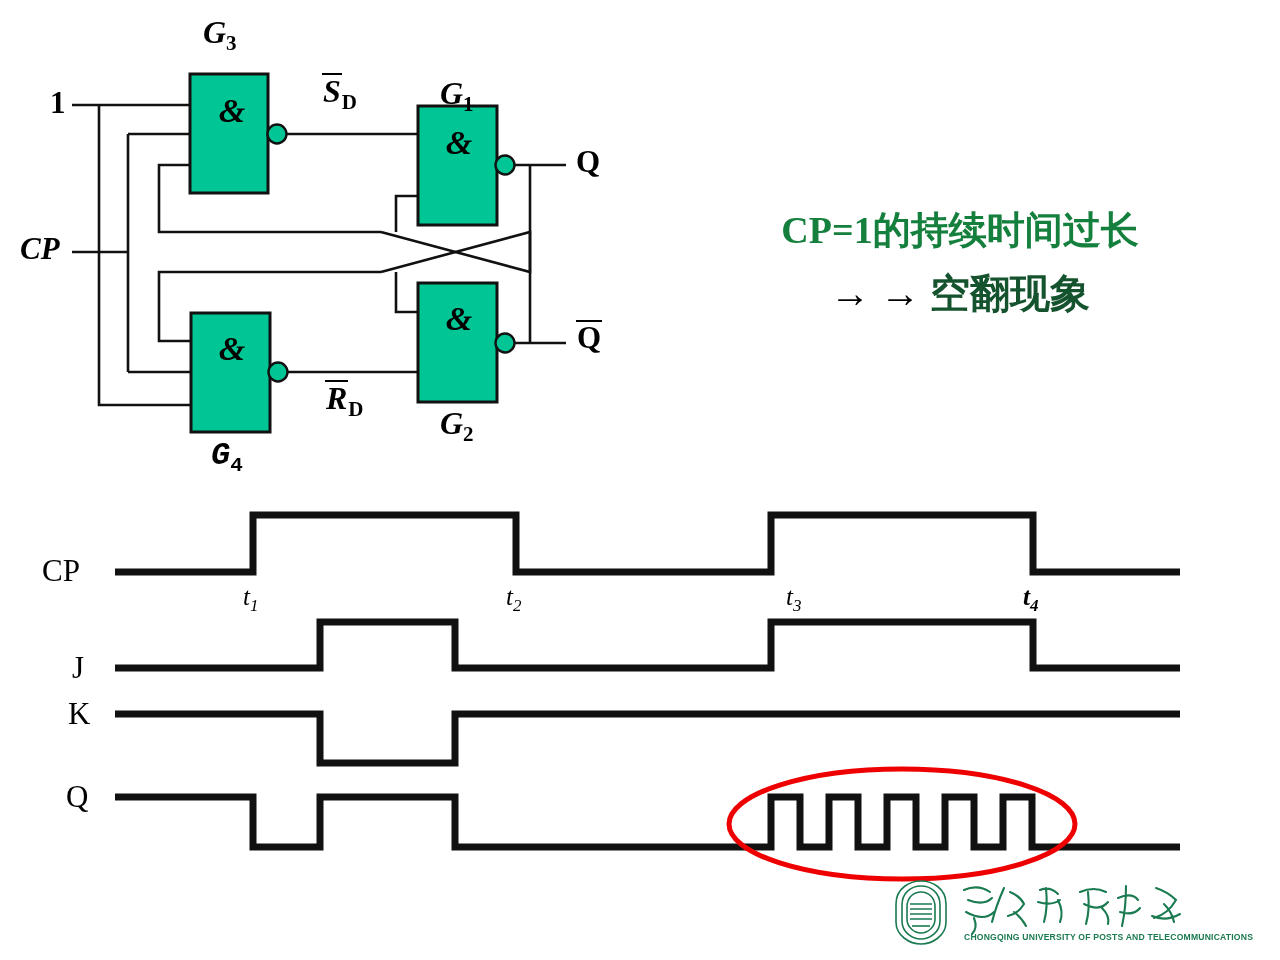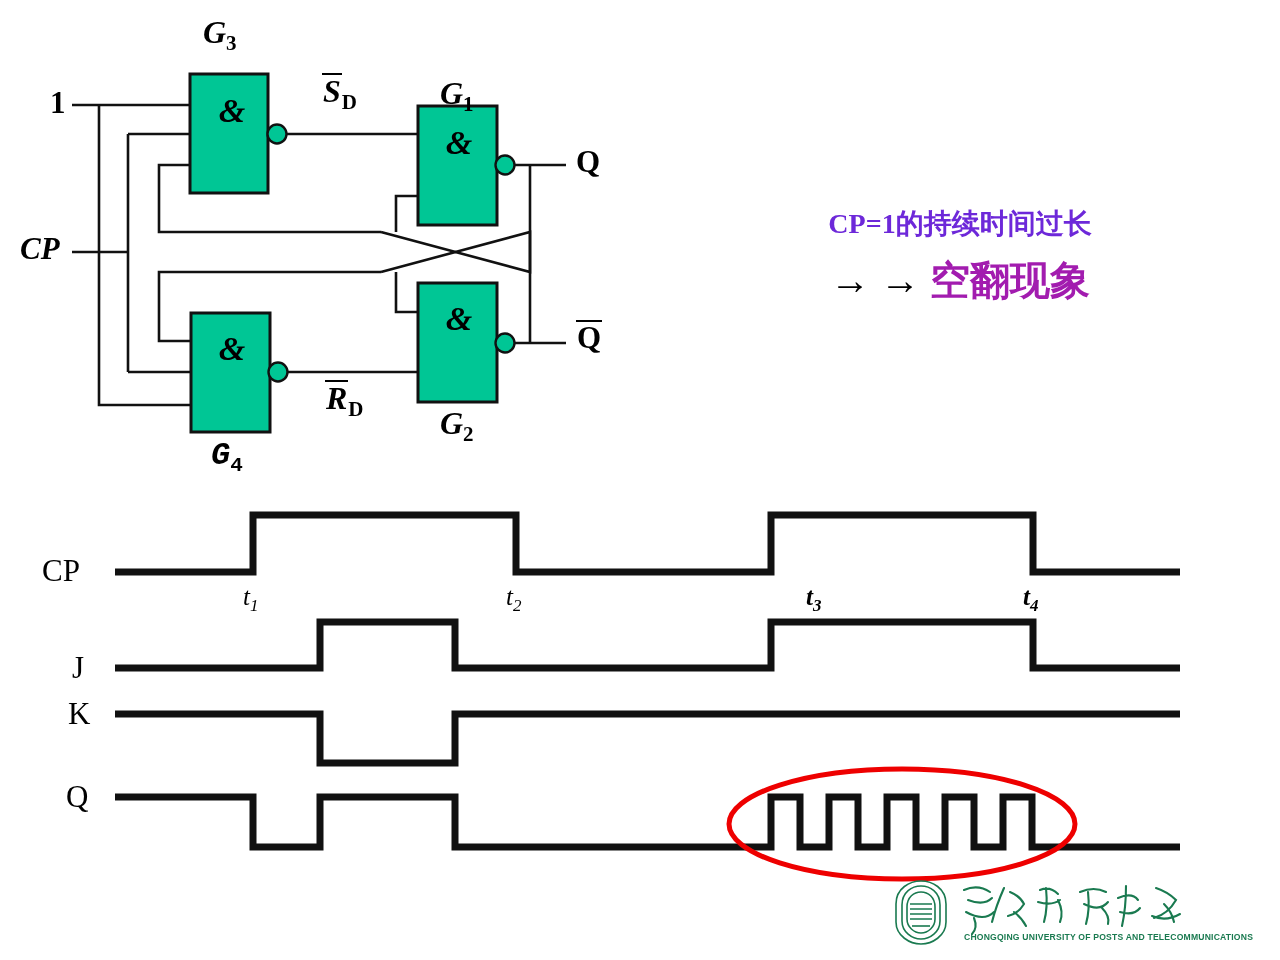--- a/index.html
+++ b/index.html
@@ -7,24 +7,24 @@
        font-family:"Liberation Serif", serif;}
   #stage{position:relative;width:1280px;height:960px;background:#fff;}
   svg{display:block;}
   .lbl{position:absolute;font-family:"Liberation Serif",serif;color:#000;white-space:nowrap;}
   .gname{font-weight:bold;font-style:italic;font-size:32px;}
   .sub{font-size:21px;font-style:normal;font-weight:bold;vertical-align:sub;}
   .bigio{font-weight:bold;font-size:31px;}
   .ovl{border-top:2.5px solid #000;display:inline-block;padding:0 1px;line-height:1.02;}
   .cpin{font-weight:bold;font-style:italic;font-size:31px;}
   .onein{font-weight:bold;font-size:31px;}
-  .cnline1{font-size:28px;font-weight:bold;color:#6d28d9;}
+  .cnline1{font-size:38px;font-weight:bold;color:#15803d;}
   .cnline2{font-size:40px;font-weight:bold;}
   .ital{font-style:italic;text-align:center;}
-  .blue{color:#a21caf;}
+  .blue{color:#14532d;}
   .wlbl{font-size:31px;}
   .tlbl{font-size:25px;}
   .tsub{font-size:17px;vertical-align:sub;}
 </style>
 </head>
 <body>
 
 <div id="stage">
 
   <svg width="660" height="500" style="position:absolute;left:0;top:0;">
@@ -143,21 +143,21 @@
   <div class="lbl wlbl" style="left:72px;top:650px;">J</div>
   <div class="lbl wlbl" style="left:68px;top:696px;">K</div>
   <div class="lbl wlbl" style="left:66px;top:779px;">Q</div>
 
   <div class="lbl tlbl ital" style="left:243px;top:583px;">
     <span>t</span><span class="tsub">1</span>
   </div>
   <div class="lbl tlbl ital" style="left:506px;top:583px;">
     <span>t</span><span class="tsub">2</span>
   </div>
-  <div class="lbl tlbl ital" style="left:806px;top:583px;font-weight:bold;">
+  <div class="lbl tlbl ital" style="left:786px;top:583px;">
     <span>t</span><span class="tsub">3</span>
   </div>
   <div class="lbl tlbl ital" style="left:1023px;top:583px;font-weight:bold;">
     <span>t</span><span class="tsub">4</span>
   </div>
 
   <div style="position:absolute;left:888px;top:878px;width:380px;height:75px;">
     <svg width="380" height="75">
 
       <g stroke="#1a7a50" stroke-width="1.6" fill="none">

